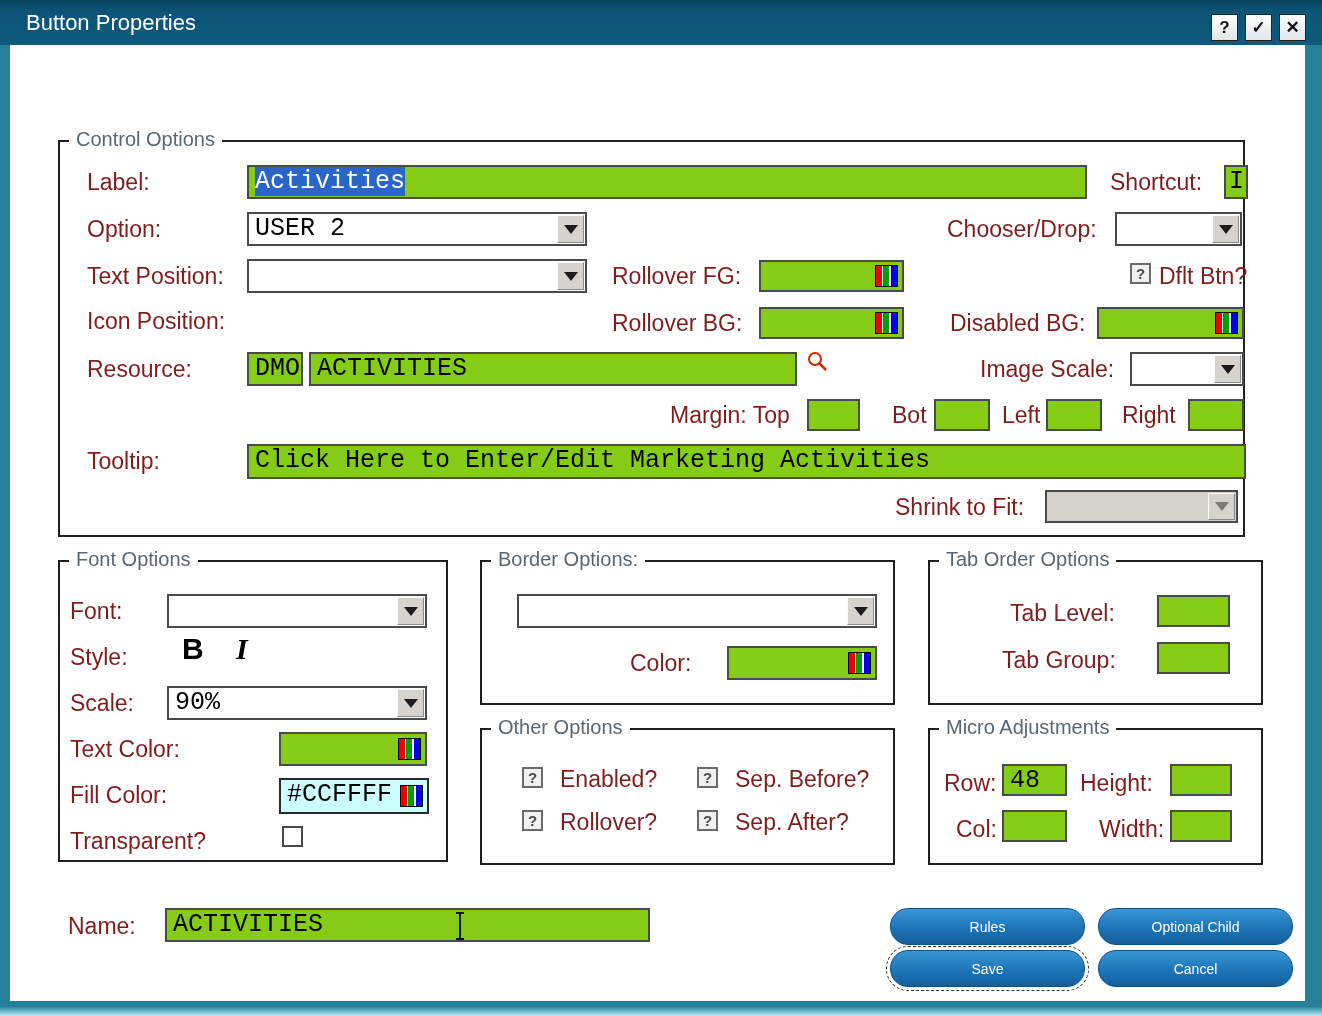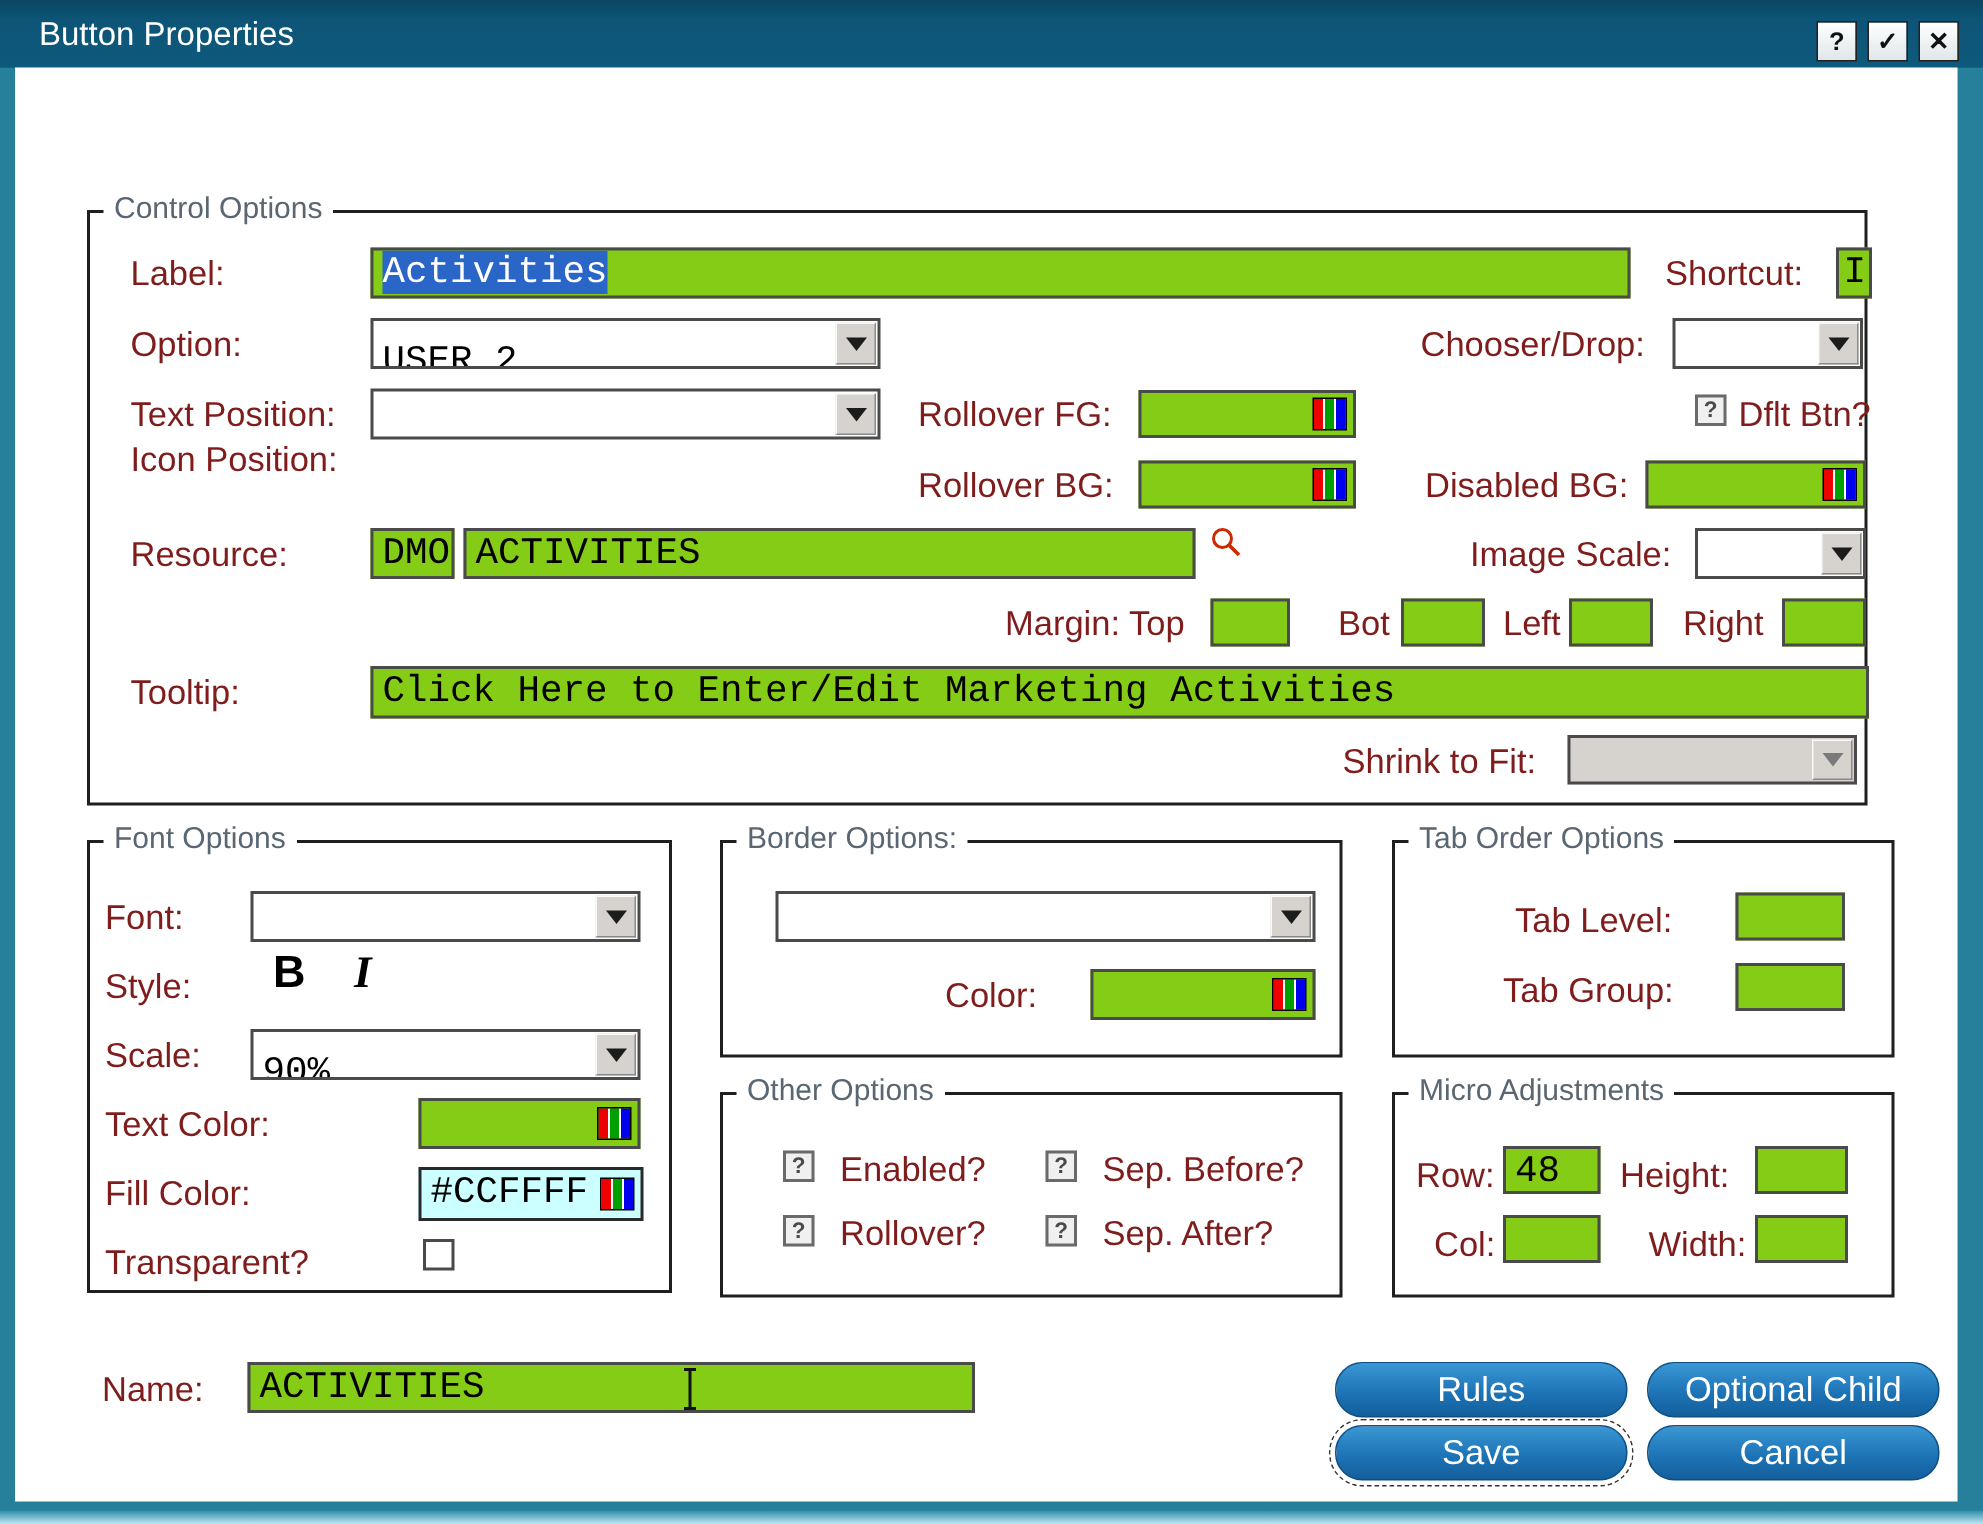--- a/index.html
+++ b/index.html
@@ -23,42 +23,42 @@
 
   .lbl { position:absolute; font-size:23px; color:#7f1d1d; white-space:nowrap; line-height:26px; }
 
   .field { position:absolute; background:#84cc16; border:2px solid #4a4a4a;
     font-family:"Liberation Mono",monospace; font-size:25px; color:#000;
     padding:0 6px; white-space:nowrap; overflow:hidden; line-height:30px; height:34px; }
   .sel { background:#2a65c8; color:#fff; }
 
   .dd { position:absolute; background:#fff; border:2px solid #4a4a4a;
     font-family:"Liberation Mono",monospace; font-size:25px; color:#000;
-    padding:12px 34px 0 6px; line-height:30px; height:34px; white-space:nowrap; overflow:hidden; }
+    padding:0 34px 0 6px; line-height:30px; height:34px; white-space:nowrap; overflow:hidden; }
   .dd.disabled { background:#d6d3ce; }
   .arrow-btn { position:absolute; top:1px; bottom:1px; right:1px; width:27px; background:#d6d3ce;
     border:1px solid #8a8a8a; border-top-color:#fbfaf8; border-left-color:#fbfaf8;
     display:flex; align-items:center; justify-content:center; }
   .tri { width:0; height:0; border-left:7px solid transparent; border-right:7px solid transparent;
     border-top:9px solid #1c1c1c; }
   .dd.disabled .tri { border-top-color:#7a7a7a; }
 
   .rgb { position:absolute; right:4px; top:50%; transform:translateY(-50%); width:23px; height:22px;
     border:1px solid #000;
     background:linear-gradient(90deg,#ee0000 0 29%,#ffffff 29% 35%,#00a000 35% 64%,#ffffff 64% 70%,#0000ee 70% 100%); }
   .colorfield { padding-right:32px; }
 
   .qbox { position:absolute; width:21px; height:21px; border:2px solid #6a6a6a; background:#f0f0f0;
     color:#4a4a4a; font-size:15px; font-weight:bold; font-family:"Liberation Sans",sans-serif;
     display:flex; align-items:center; justify-content:center; }
   .cbox { position:absolute; width:21px; height:21px; border:2px solid #4a4a4a; background:#fff; }
 
   .btn { position:absolute; width:195px; height:37px; border-radius:18px;
     background:linear-gradient(180deg,#3a97d4 0%,#1d74b6 55%,#145f9c 100%);
-    border:1px solid #0d4f85; color:#fff; font-size:23px;
+    border:1px solid #0d4f85; color:#fff; font-size:14px;
     display:flex; align-items:center; justify-content:center; cursor:default;text-align:right; }
   .btn.focus { outline:1px dashed #333; outline-offset:3px; }
 
   .bold-glyph { position:absolute; font-weight:bold; font-size:30px; color:#000;
     font-family:"Liberation Sans",sans-serif; }
   .italic-glyph { position:absolute; font-style:italic; font-weight:bold; font-size:30px; color:#000;
     font-family:"Liberation Serif",serif; }
 
   .icon-abs { position:absolute; }
 </style>
@@ -110,21 +110,21 @@
             <span class="tri"></span>
           </span>
       </div>
       <span class="lbl" style="left:552px; top:121px;">Rollover FG:</span>
       <div class="field colorfield" style="left:699px; top:118px; width:145px; height:32px;">
         <span class="rgb"></span>
       </div>
       <div class="qbox" style="left:1070px; top:121px;">?</div>
       <span class="lbl" style="left:1099px; top:121px;">Dflt Btn?</span>
 
-      <span class="lbl" style="left:27px; top:151px;">Icon Position:</span>
+      <span class="lbl" style="left:27px; top:166px;">Icon Position:</span>
       <span class="lbl" style="left:552px; top:168px;">Rollover BG:</span>
       <div class="field colorfield" style="left:699px; top:165px; width:145px; height:32px;">
         <span class="rgb"></span>
       </div>
       <span class="lbl" style="left:890px; top:168px;">Disabled BG:</span>
       <div class="field colorfield" style="left:1037px; top:165px; width:147px; height:32px;">
         <span class="rgb"></span>
       </div>
 
       <span class="lbl" style="left:27px; top:214px;">Resource:</span>

